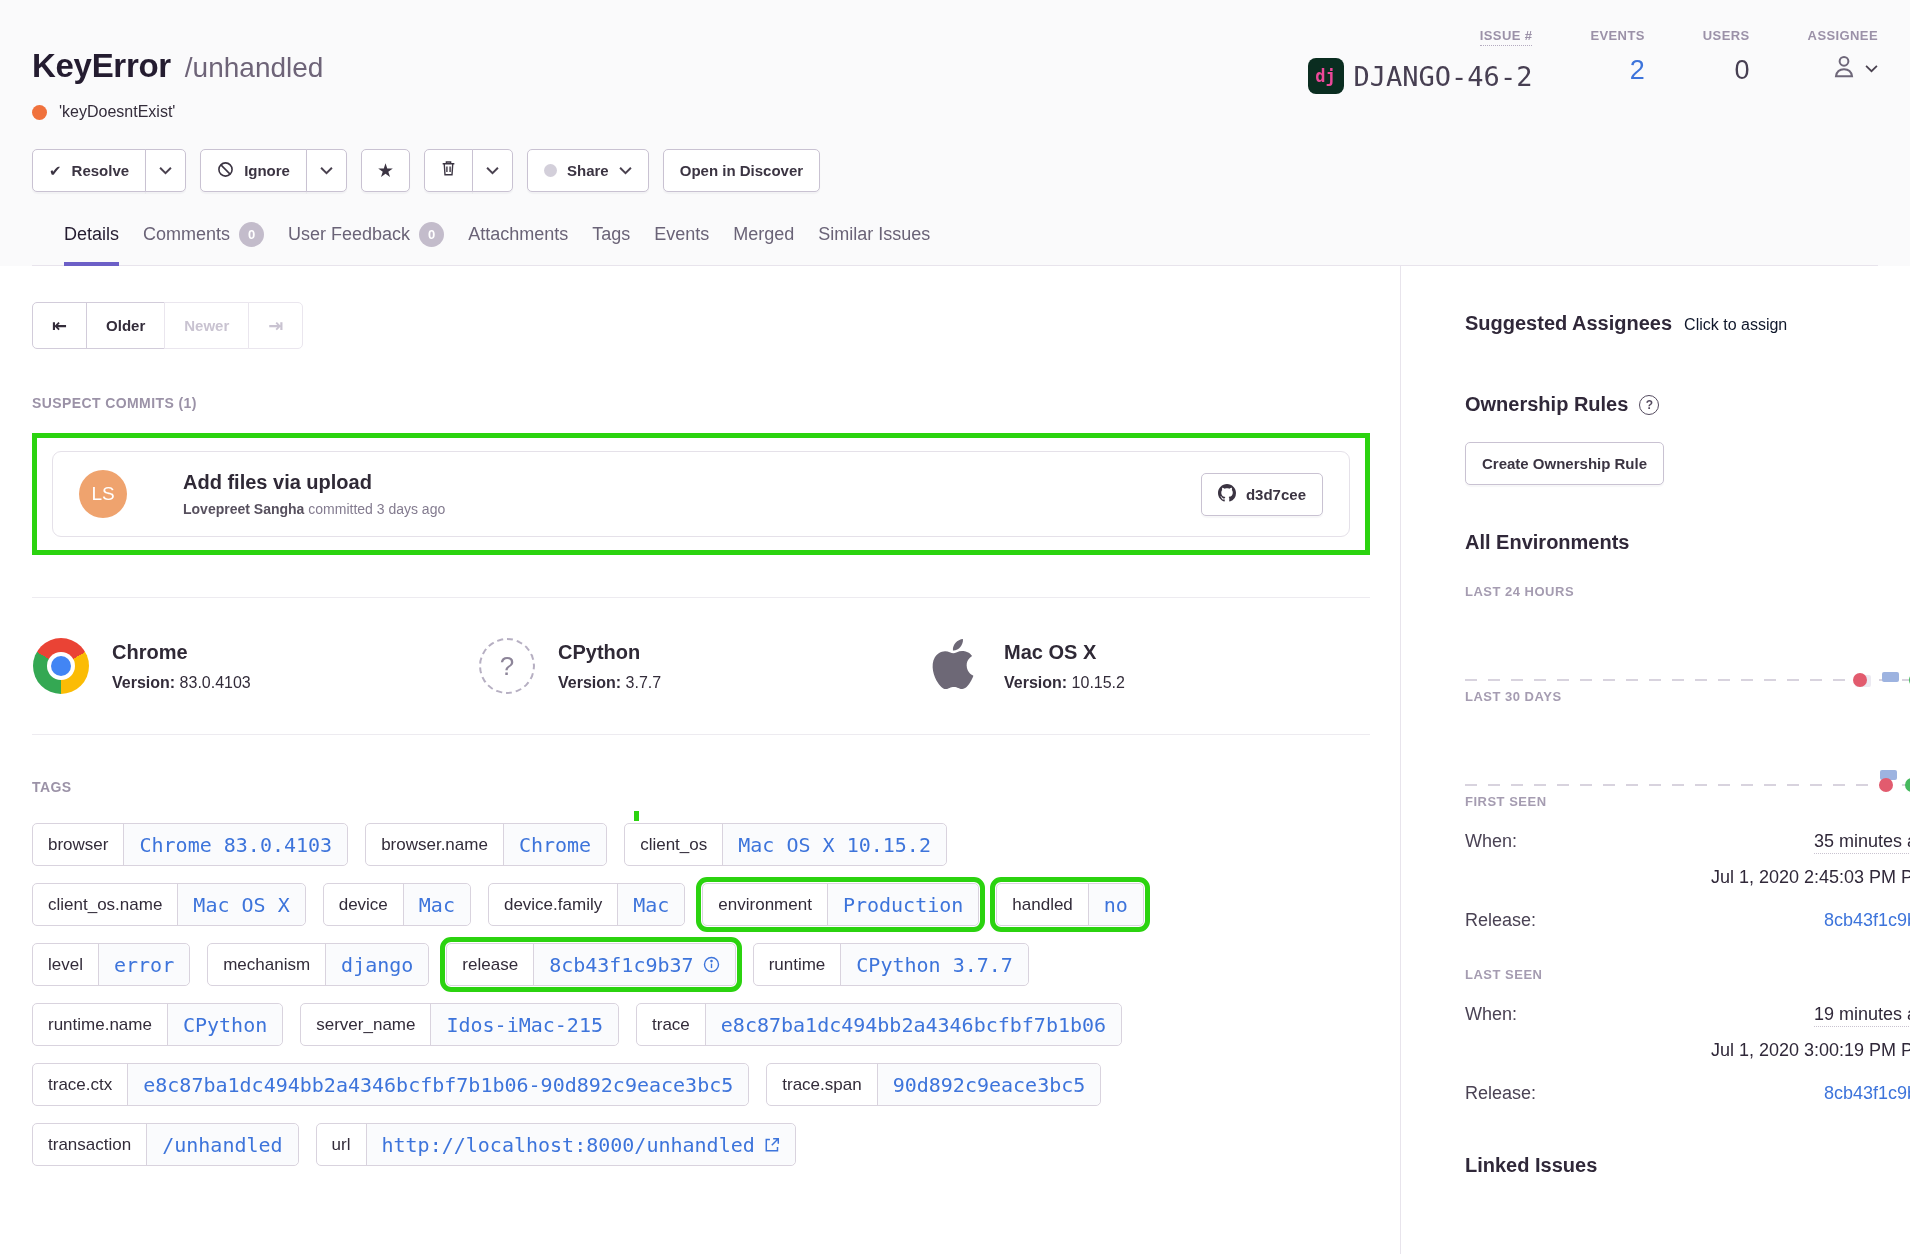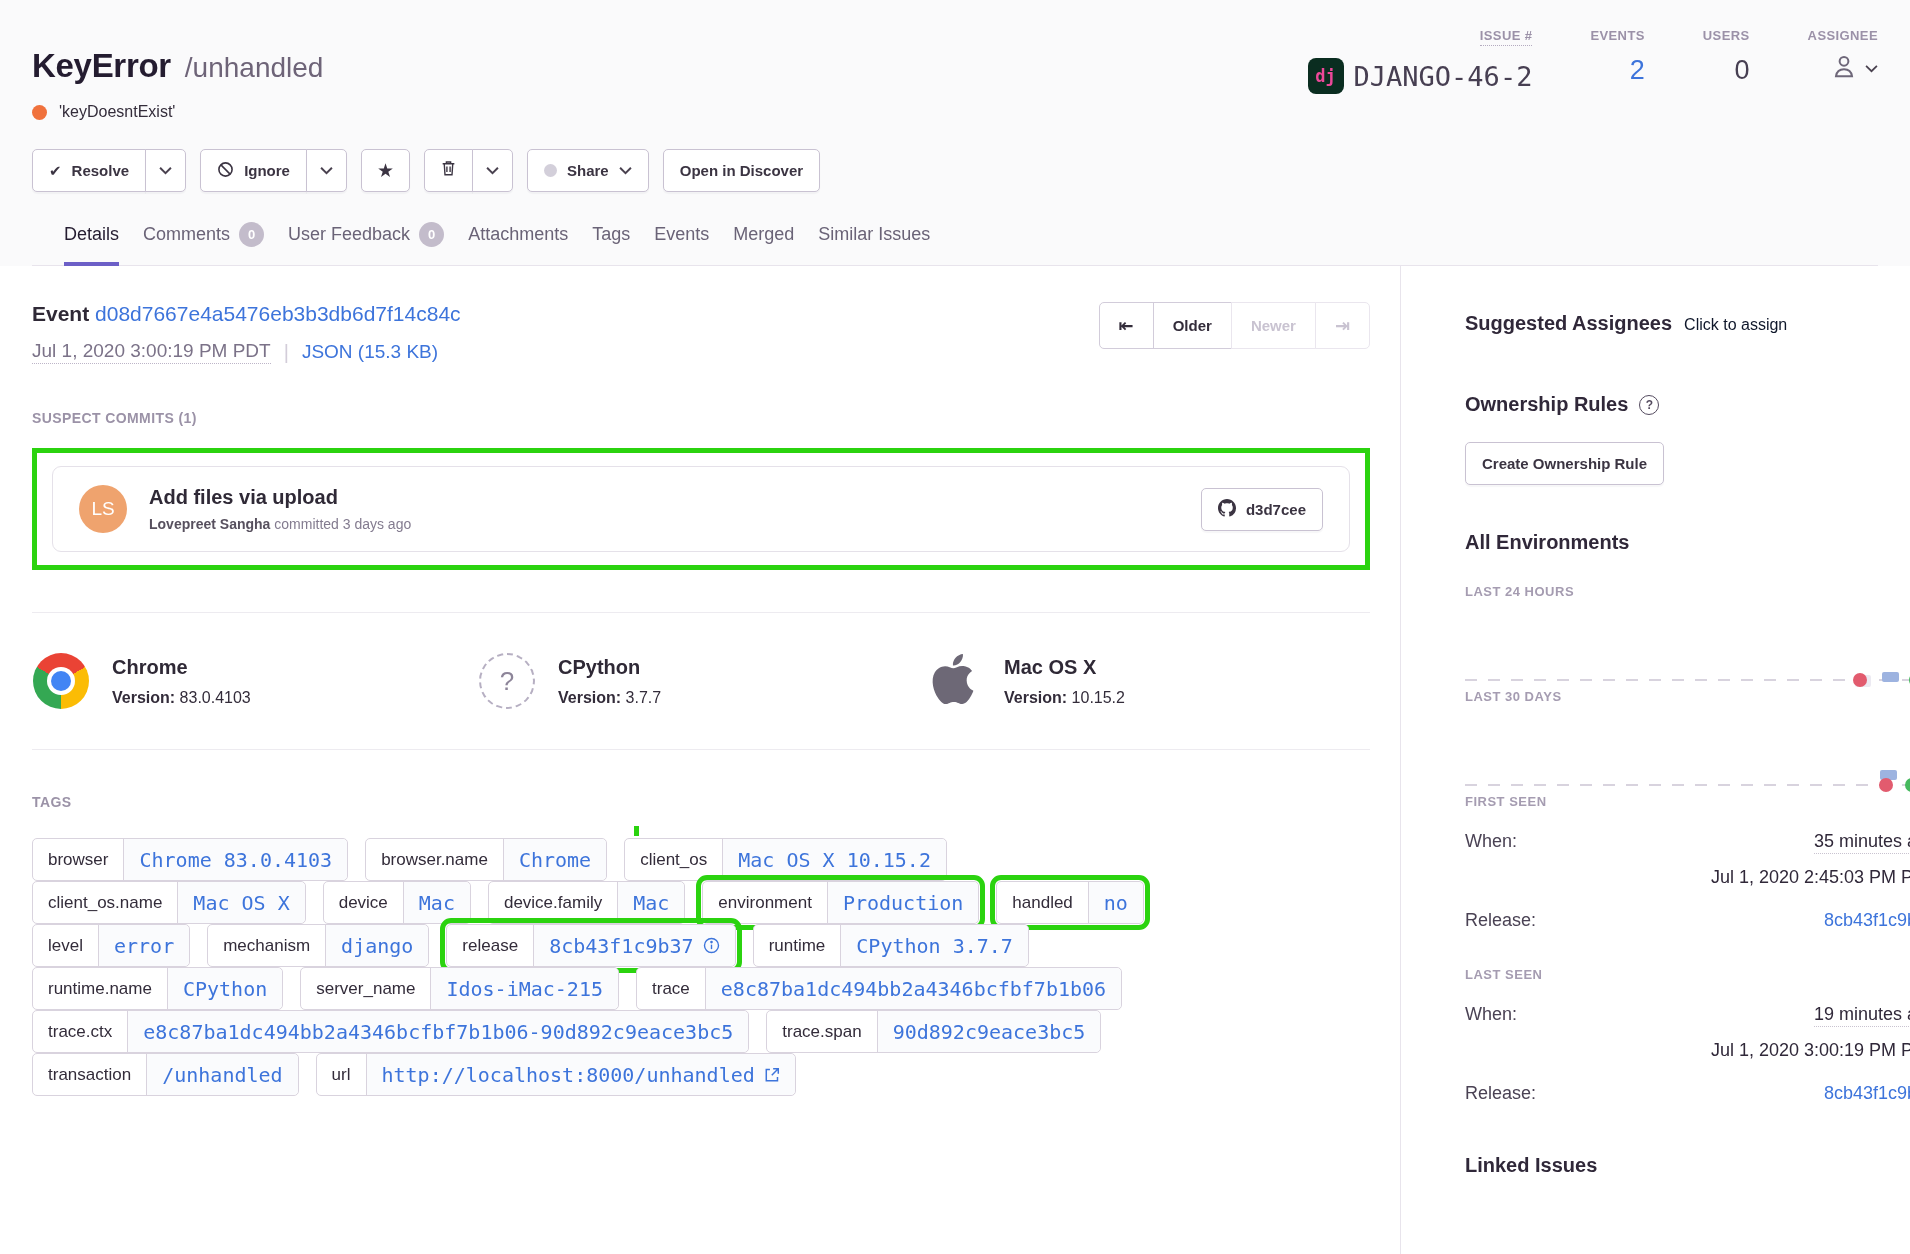--- a/index.html
+++ b/index.html
@@ -67,21 +67,21 @@
     margin-left:-1px; cursor:pointer; font-family:inherit; }
   .pg-btn:first-child { border-radius:5px 0 0 5px; margin-left:0; }
   .pg-btn:last-child { border-radius:0 5px 5px 0; }
   .pg-btn.pg-icon { font-size:18px; }
   .pg-btn.disabled { color:#c9c3d1; border-color:#eae6ee; }
 
   
   .sec-label { font-size:14px; font-weight:700; color:#9b92a7; letter-spacing:.4px; }
   .suspect { margin-top:46px; }
   .annot-box { border:5px solid #2bd30f; margin-top:22px; padding:13px 15px; }
-  .commit-card { display:flex; align-items:center; border:1px solid #e5e1e9; border-radius:9px; background:#fff; padding:18px 26px; }
+  .commit-card { display:flex; align-items:center; border:1px solid #e5e1e9; border-radius:9px; background:#fff; padding:18px 26px;gap:34px; }
   .avatar { width:48px; height:48px; border-radius:50%; background:#efa36e; color:#fff;
     display:flex; align-items:center; justify-content:center; font-size:19px; font-weight:400; flex:0 0 48px; }
   .commit-info { flex:1 1 auto; margin-left:22px; }
   .commit-title { font-size:20px; font-weight:700; color:#2f2936; }
   .commit-sub { margin-top:7px; font-size:14px; color:#837b8f; }
   .commit-sub b { color:#57505e; }
   .sha-btn { gap:10px; }
 
   
   .contexts { display:flex; margin-top:42px; padding:38px 0; border-top:1px solid #edebf0; border-bottom:1px solid #edebf0; }
@@ -93,21 +93,21 @@
   .chrome-icon { position:relative; width:56px; height:56px; border-radius:50%;
     background:conic-gradient(from -60deg,#ea4335 0 120deg,#fbbc05 120deg 240deg,#34a853 240deg 360deg); }
   .chrome-icon::before { content:""; position:absolute; inset:14px; border-radius:50%; background:#fff; }
   .chrome-icon::after { content:""; position:absolute; inset:18px; border-radius:50%; background:#4285f4; }
   .unknown-icon { width:56px; height:56px; border-radius:50%; border:2px dashed #b6afc2; color:#8d8599;
     display:flex; align-items:center; justify-content:center; font-size:26px; }
   .apple-icon { color:#6d6876; }
 
   
   .tags-sec { margin-top:44px; padding-bottom:20px; }
-  .tag-row { display:flex; gap:17px; }
+  .tag-row { display:flex; gap:17px; margin-top:17px; }
   .tag-row:first-of-type { margin-top:28px; }
   .pill { display:inline-flex; align-items:stretch; border:1px solid #d9d3de; border-radius:5px;
     background:#fff; position:relative; height:43px; cursor:pointer; }
   .pill.hl { outline:5px solid #2bd30f; outline-offset:1px; }
   .pill-key { display:flex; align-items:center; padding:0 15px; font-size:17px; color:#332c3a;
     border-right:1px solid #d9d3de; white-space:nowrap; }
   .pill-val { display:flex; align-items:center; gap:9px; padding:0 15px;
     font-family:"DejaVu Sans Mono",monospace; font-size:20px; color:#3d74db; background:#fafbfd;
     border-radius:0 5px 5px 0; white-space:nowrap; }
   .tick { position:absolute; top:-13px; left:9px; width:5px; height:10px; background:#2bd30f; }
@@ -281,31 +281,20 @@
         <div class="tab">
           <span class="tab-label">Similar Issues</span>
         </div>
       </nav>
   </header>
 
   <div class="content">
     <main class="main">
 
       <div class="event-row">
-        <div>
-          <div class="event-title">
-            <strong>Event</strong>
-            <a class="link">d08d7667e4a5476eb3b3db6d7f14c84c</a>
-          </div>
-          <div class="event-meta">
-            <span class="event-ts">Jul 1, 2020 3:00:19 PM PDT</span>
-            <span class="sep">|</span>
-            <a class="link">JSON (15.3 KB)</a>
-          </div>
-        </div>
         <div class="pg">
           <button class="pg-btn pg-icon">⇤</button>
           <button class="pg-btn">Older</button>
           <button class="pg-btn disabled">Newer</button>
           <button class="pg-btn pg-icon disabled">⇥</button>
         </div>
       </div>
 
       <section class="suspect">
         <div class="sec-label">SUSPECT COMMITS (1)</div>

